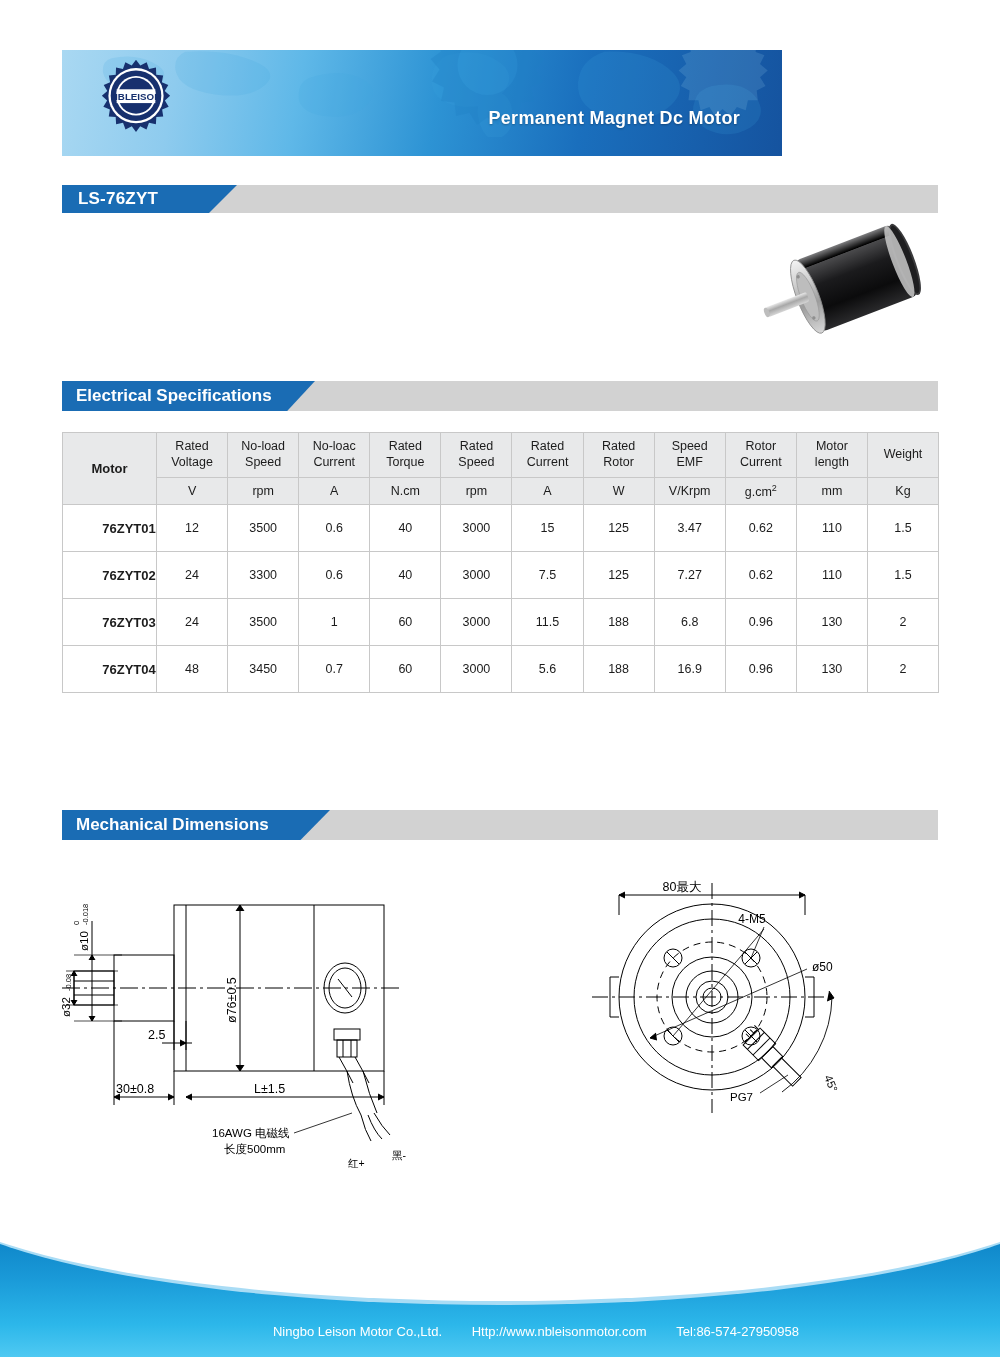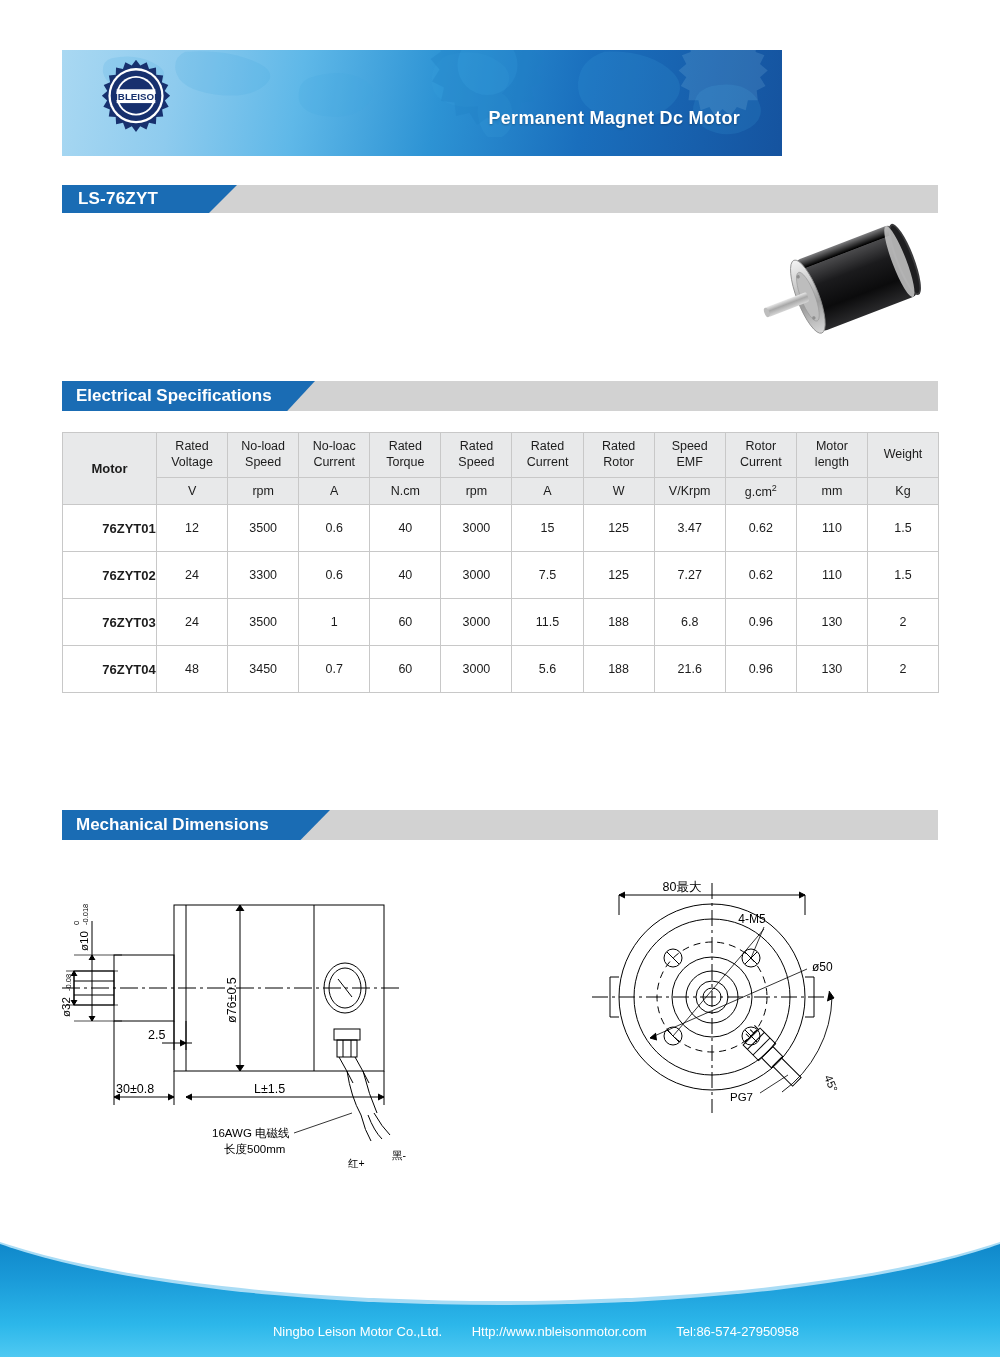--- a/index.html
+++ b/index.html
@@ -299,21 +299,21 @@
       </tr>
       <tr>
         <td class="model">76ZYT04</td>
         <td>48</td>
         <td>3450</td>
         <td>0.7</td>
         <td>60</td>
         <td>3000</td>
         <td>5.6</td>
         <td>188</td>
-        <td>21.6</td>
+        <td>16.9</td>
         <td>0.96</td>
         <td>130</td>
         <td>2</td>
       </tr>
     </tbody>
   </table>
 </div>
 
 <div class="sec" id="sec-mech">
   <div class="grey"></div>

